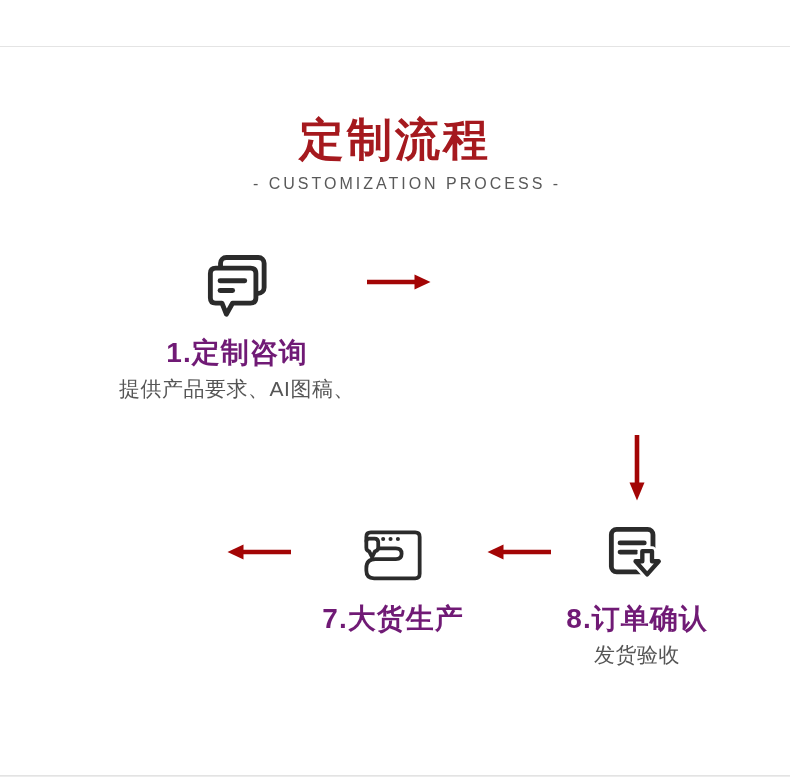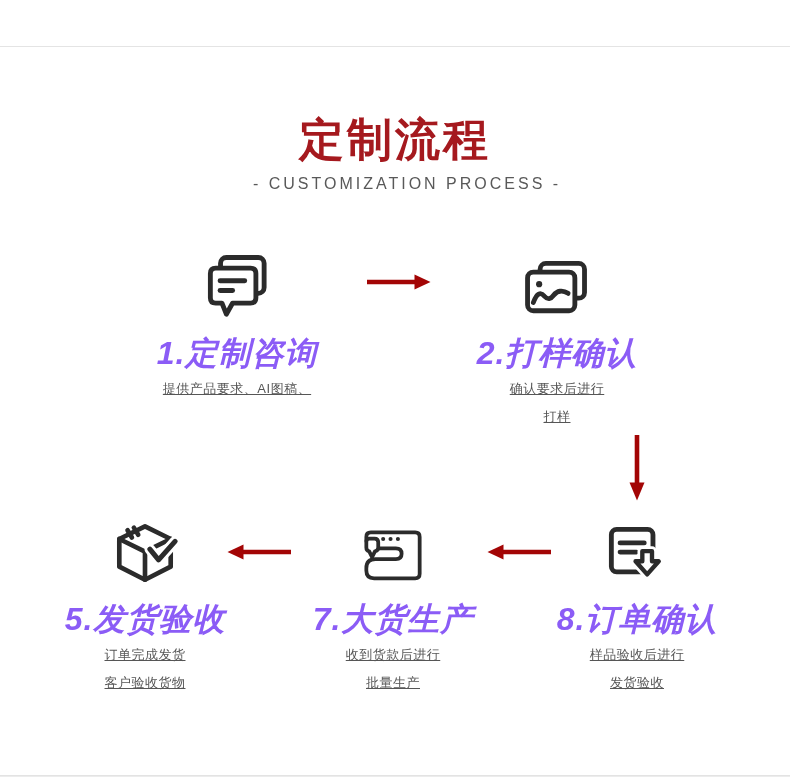--- a/index.html
+++ b/index.html
@@ -25,26 +25,26 @@
   .subtitle {
     position:absolute; left:12px; top:171px; width:790px;
     text-align:center; font-size:16px; font-weight:400;
     color:#595959; letter-spacing:3px;
   }
   .step { position:absolute; width:240px; text-align:center; }
   .step .icon-wrap {
     height:74px; display:flex; align-items:center; justify-content:center;
   }
   .step .step-label {
-    margin-top:12px; font-size:32px; line-height:30px;
-    font-weight:700; color:#8b5cf6; letter-spacing:1px;font-style:italic;
+    margin-top:12px; font-size:28px; line-height:30px;
+    font-weight:700; color:#701a75; letter-spacing:1px;
   }
   .step .step-desc {
-    margin-top:7px; font-size:13px; line-height:28px;
-    color:#565656; letter-spacing:0.5px;text-decoration:underline;
+    margin-top:7px; font-size:21px; line-height:28px;
+    color:#565656; letter-spacing:0.5px;
   }
   .step1 { left:117px; top:248px; }
   .step2 { left:437px; top:248px; }
   .step3 { left:517px; top:514px; }
   .step4 { left:273px; top:514px; }
   .step5 { left:25px;  top:514px; }
   .arrow { position:absolute; line-height:0; }
   .arrow-right  { left:367px; top:270px; }
   .arrow-down   { left:629px; top:431px; }
   .arrow-left-a { left:487px; top:540px; }
@@ -70,96 +70,54 @@
           <path d="M14.5 37.5 H27.5" stroke-linecap="round"></path>
         </g>
       </svg>
     </div>
     <div class="step-label">1.定制咨询</div>
     <div class="step-desc">
       <div>提供产品要求、AI图稿、</div>
     </div>
   </div>
 
-  <div class="step step2">
-    <div class="icon-wrap">
-      <svg width="64" height="56" viewBox="0 0 66 58">
-        <g fill="none" stroke="#2b2b2b" stroke-width="5" stroke-linejoin="round" stroke-linecap="round">
-          <rect x="15.5" y="2.5" width="46" height="36" rx="6"></rect>
-          <rect x="2.5" y="11.5" width="49" height="40" rx="6" fill="#ffffff"></rect>
-          <circle cx="14.5" cy="24" r="3.2" fill="#2b2b2b" stroke="none"></circle>
-          <path d="M8.5 43 C12 33.5 16 31.5 20 36.5 C23.5 40.5 26.5 39.5 29.5 35.5 C33 31 38.5 29.5 44.5 33.5"></path>
-        </g>
-      </svg>
-    </div>
-    <div class="step-label">2.打样确认</div>
-    <div class="step-desc">
-      <div>确认要求后进行</div>
-      <div>打样</div>
-    </div>
-  </div>
 
   <div class="step step3">
     <div class="icon-wrap">
       <svg width="60" height="60" viewBox="0 0 62 62">
         <g fill="none" stroke="#2b2b2b" stroke-width="5" stroke-linejoin="round">
           <rect x="4.5" y="4.5" width="43" height="44" rx="5.5"></rect>
           <path d="M13.5 18.5 H38.5" stroke-linecap="round"></path>
           <path d="M13.5 28 H30.5" stroke-linecap="round"></path>
           <path d="M36.5 27 V37.5 H29.5 L41.5 51 L53.5 37.5 H46.5 V27 Z" stroke="#ffffff" stroke-width="10" fill="#ffffff"></path>
           <path d="M36.5 27 V37.5 H29.5 L41.5 51 L53.5 37.5 H46.5 V27 Z" stroke="#2b2b2b" stroke-width="4.5" fill="#ffffff"></path>
         </g>
       </svg>
     </div>
     <div class="step-label">8.订单确认</div>
     <div class="step-desc">
-      <div>样品验收后进行</div>
       <div>发货验收</div>
     </div>
   </div>
 
   <div class="step step4">
     <div class="icon-wrap">
       <svg width="64" height="60" viewBox="0 0 78 72">
         <g fill="none" stroke="#2b2b2b" stroke-width="4.6" stroke-linejoin="round" stroke-linecap="round">
           <path d="M6.5 19 V14 Q6.5 8.5 12 8.5 H66 Q71.5 8.5 71.5 14 V59 Q71.5 64.5 66 64.5 H16 Q6.5 64.5 6.5 55 V52 Q6.5 41 17.5 41 H42.5 Q49.5 41 49.5 34.5 Q49.5 28 42.5 28 H22"></path>
           <path d="M6.5 20 Q6.5 16 10.5 16 H16.5 Q21 16 21 20.5 V27 Q21 31 17 31.5 L13.5 38.5 L10 31.5 Q6.5 31 6.5 27 Z" fill="#ffffff"></path>
           <circle cx="27" cy="16.5" r="2.5" fill="#2b2b2b" stroke="none"></circle>
           <circle cx="36" cy="16.5" r="2.5" fill="#2b2b2b" stroke="none"></circle>
           <circle cx="45" cy="16.5" r="2.5" fill="#2b2b2b" stroke="none"></circle>
         </g>
       </svg>
     </div>
     <div class="step-label">7.大货生产</div>
-    <div class="step-desc">
-      <div>收到货款后进行</div>
-      <div>批量生产</div>
-    </div>
   </div>
 
-  <div class="step step5">
-    <div class="icon-wrap">
-      <svg width="66" height="64" viewBox="0 0 68 66">
-        <g fill="none" stroke="#2b2b2b" stroke-width="4.8" stroke-linejoin="round" stroke-linecap="round">
-          <path d="M34 3.5 L60.5 16.5 V45 L34 58.5 L7.5 45 V16.5 Z"></path>
-          <path d="M7.5 16.5 L34 29.5 L60.5 16.5"></path>
-          <path d="M34 29.5 V58.5"></path>
-          <path d="M16 7.5 L20.5 15"></path>
-          <path d="M22.5 4.8 L27 12.2"></path>
-          <path d="M39 27 L48 38 L65 19" stroke="#ffffff" stroke-width="11"></path>
-          <path d="M39 27 L48 38 L65 19" stroke="#2b2b2b" stroke-width="5.2"></path>
-        </g>
-      </svg>
-    </div>
-    <div class="step-label">5.发货验收</div>
-    <div class="step-desc">
-      <div>订单完成发货</div>
-      <div>客户验收货物</div>
-    </div>
-  </div>
 
   <div class="arrow arrow-right">
     <svg width="64" height="16" viewBox="0 0 64 16">
       <path d="M0 8 H50" stroke="#a30505" stroke-width="4.6" fill="none"></path>
       <path d="M47.5 0.5 L63.5 8 L47.5 15.5 Z" fill="#a30505"></path>
     </svg>
   </div>
 
   <div class="arrow arrow-down">
     <svg width="16" height="66" viewBox="0 0 16 66">

